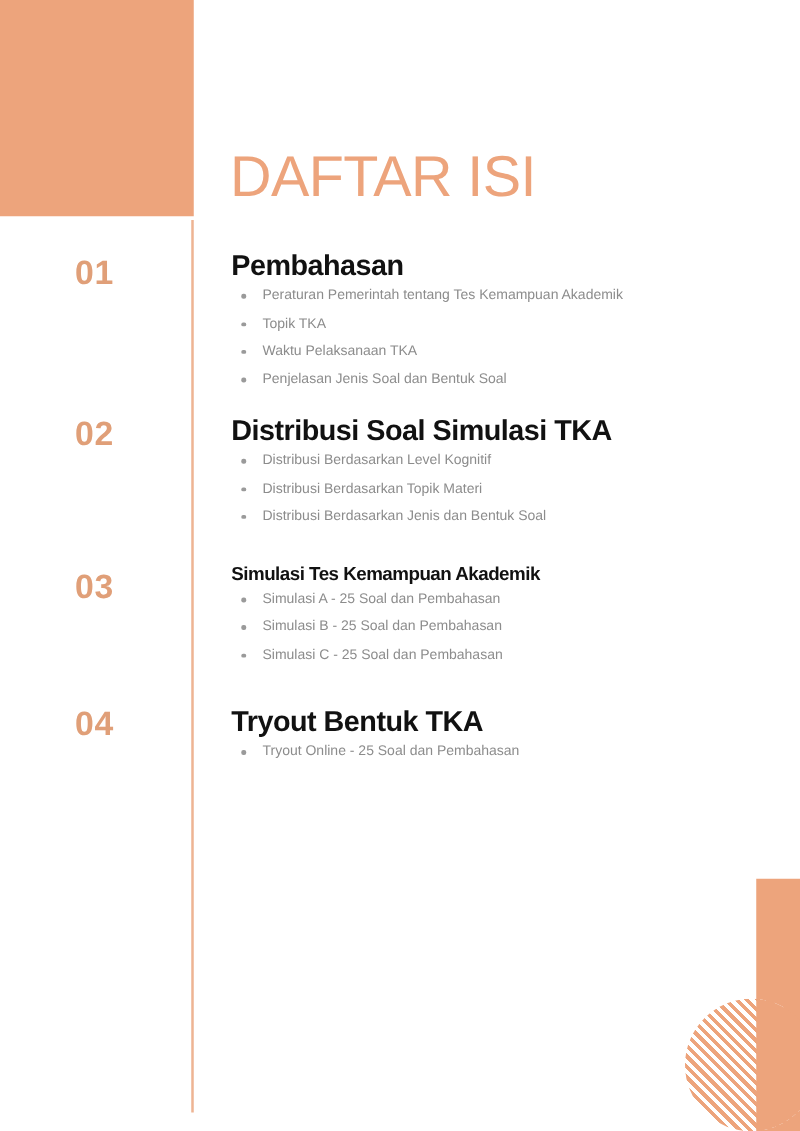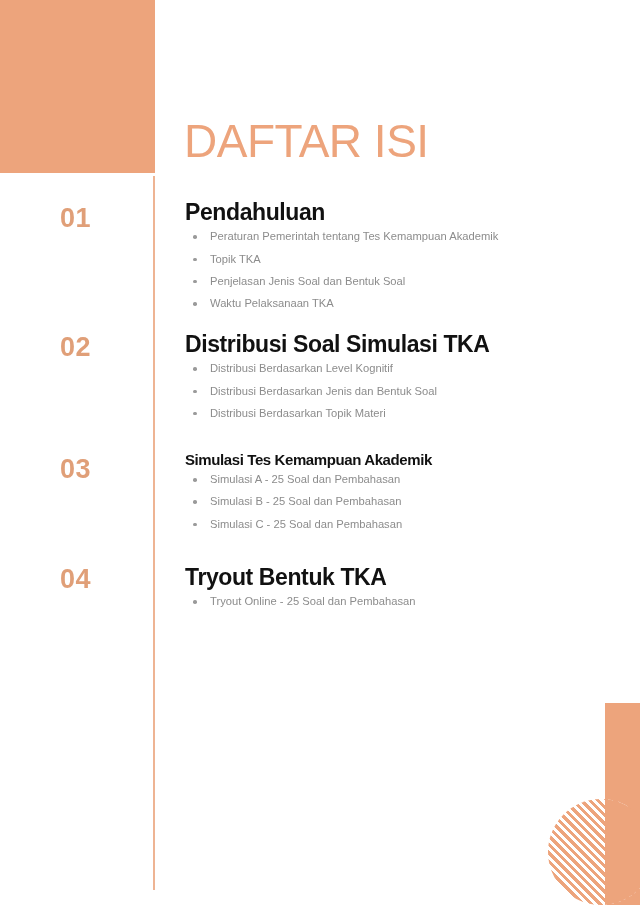--- a/index.html
+++ b/index.html
@@ -160,37 +160,37 @@
     <div class="stripes"></div>
     <div class="solid-overlap"></div>
   </div>
 
   <div class="page-title">DAFTAR ISI</div>
 
   <div class="sections" id="sections-root">
       <div class="section" style="top: 0px;">
         <div class="section-number" style="top: 205px;">01</div>
         <div class="section-body" style="top: 199px;">
-          <div class="section-heading">Pendahuluan</div>
+          <div class="section-heading">Pembahasan</div>
           <ul class="bullet-list">
             <li class="bullet-item"><span class="bullet-dot"></span><span>Peraturan Pemerintah tentang Tes Kemampuan Akademik</span></li>
             <li class="bullet-item"><span class="bullet-dot"></span><span>Topik TKA</span></li>
+            <li class="bullet-item"><span class="bullet-dot"></span><span>Waktu Pelaksanaan TKA</span></li>
             <li class="bullet-item"><span class="bullet-dot"></span><span>Penjelasan Jenis Soal dan Bentuk Soal</span></li>
-            <li class="bullet-item"><span class="bullet-dot"></span><span>Waktu Pelaksanaan TKA</span></li>
           </ul>
         </div>
       </div>
       <div class="section" style="top: 0px;">
         <div class="section-number" style="top: 334px;">02</div>
         <div class="section-body" style="top: 331px;">
           <div class="section-heading">Distribusi Soal Simulasi TKA</div>
           <ul class="bullet-list">
             <li class="bullet-item"><span class="bullet-dot"></span><span>Distribusi Berdasarkan Level Kognitif</span></li>
+            <li class="bullet-item"><span class="bullet-dot"></span><span>Distribusi Berdasarkan Topik Materi</span></li>
             <li class="bullet-item"><span class="bullet-dot"></span><span>Distribusi Berdasarkan Jenis dan Bentuk Soal</span></li>
-            <li class="bullet-item"><span class="bullet-dot"></span><span>Distribusi Berdasarkan Topik Materi</span></li>
           </ul>
         </div>
       </div>
       <div class="section small-heading" style="top: 0px;">
         <div class="section-number" style="top: 456px;">03</div>
         <div class="section-body" style="top: 451px;">
           <div class="section-heading">Simulasi Tes Kemampuan Akademik</div>
           <ul class="bullet-list">
             <li class="bullet-item"><span class="bullet-dot"></span><span>Simulasi A - 25 Soal dan Pembahasan</span></li>
             <li class="bullet-item"><span class="bullet-dot"></span><span>Simulasi B - 25 Soal dan Pembahasan</span></li>

